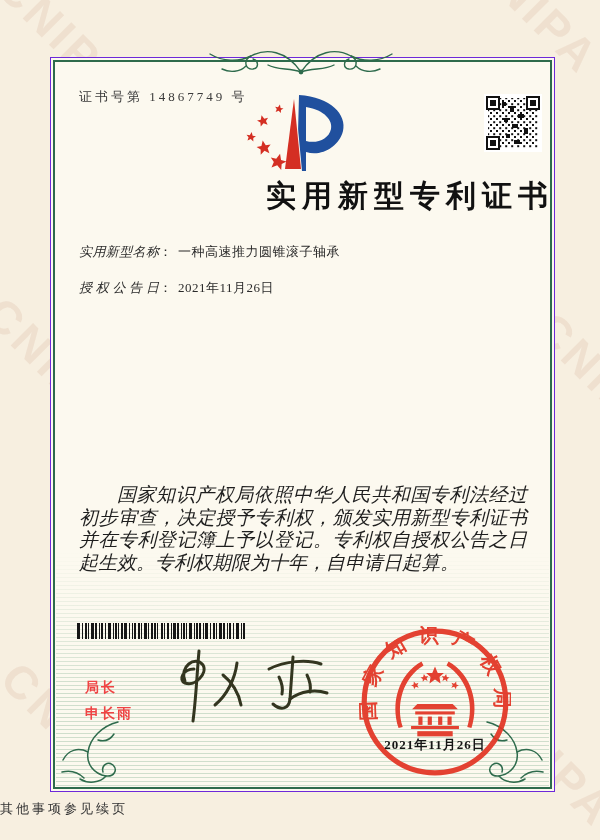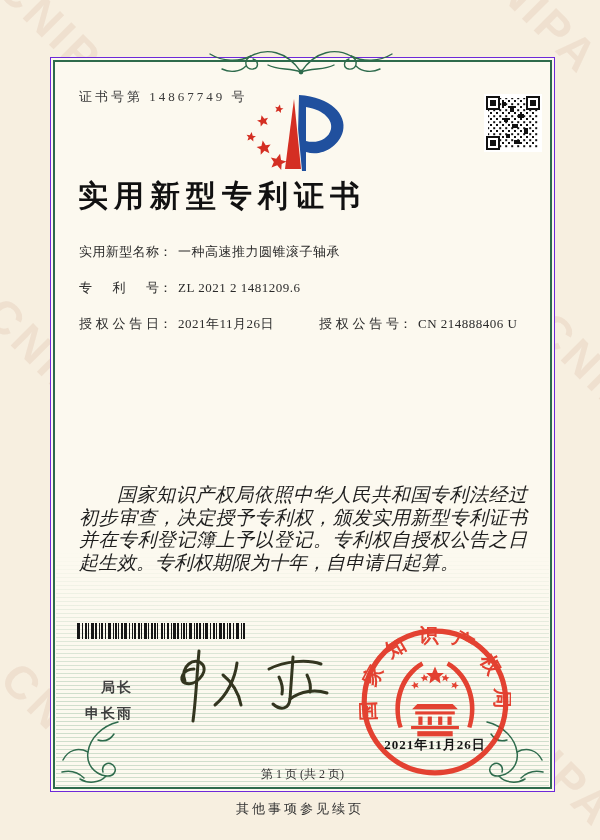--- a/index.html
+++ b/index.html
@@ -27,52 +27,52 @@
   }
   .pattern-fade{position:absolute;inset:0;background:linear-gradient(180deg,#fcf9ef 0%,rgba(252,249,239,0) 60%);}
   .ornament-top{position:absolute;left:145px;top:-20px;z-index:3;}
   .corner-l{position:absolute;left:3px;bottom:3px;z-index:2;}
   .corner-r{position:absolute;right:3px;bottom:3px;z-index:2;transform:scale(-1,1);}
   
   .cert-no{position:absolute;left:28px;top:30px;font-size:13px;letter-spacing:3px;color:#3a3a3a;z-index:4;}
   .logo{position:absolute;left:182px;top:33px;z-index:4;}
   .qr{position:absolute;left:433px;top:36px;z-index:4;}
   .title{
-    position:absolute;left:0;right:0;top:118px;text-align:left;z-index:4;
+    position:absolute;left:0;right:0;top:118px;text-align:right;z-index:4;
     font-size:30px;font-weight:700;letter-spacing:6px;color:#111;padding-left:27px;
   }
   
   .fields{position:absolute;left:28px;top:183px;width:450px;font-size:13px;z-index:4;}
   .frow{line-height:22px;margin-bottom:14px;white-space:nowrap;position:relative;}
-  .flabel{display:inline-block;width:80px;text-align:justify;text-align-last:justify;vertical-align:bottom;}
+  .flabel{display:inline-block;width:80px;text-align:justify;text-align-last:justify;vertical-align:bottom;font-style:italic;}
   .fcolon{display:inline-block;margin-right:6px;}
   .fvalue{letter-spacing:0.5px;margin-top:36px;}
   .grant-second{position:absolute;left:240px;top:0;}
   
   .paras{
     position:absolute;left:28px;top:426px;width:448px;z-index:4;
     font-size:19px;line-height:22.5px;font-style:italic;color:#1e1e1e;text-align:justify;
   }
   .paras p{margin:0;text-indent:2em;}
   
   .barcode{position:absolute;left:26px;top:565px;z-index:4;}
   .director{
     position:absolute;left:34px;top:616px;z-index:4;
     font-family:"Liberation Sans","DejaVu Sans",sans-serif;
-    font-weight:700;font-size:14px;line-height:26px;color:#404040;letter-spacing:2px;text-align:right;
+    font-weight:700;font-size:14px;line-height:26px;color:#ef4444;letter-spacing:2px;
   }
   .signature{position:absolute;left:100px;top:585px;z-index:5;}
   .seal{position:absolute;left:308px;top:568px;z-index:5;}
   .seal-date{
     position:absolute;left:308px;top:678px;width:152px;text-align:center;z-index:6;
     font-size:13px;font-weight:700;color:#151515;letter-spacing:1px;
   }
   .page-info{position:absolute;left:0;right:0;top:708px;text-align:center;font-size:12px;color:#333;z-index:4;}
   .footer-note{
-    position:absolute;left:0;right:0;top:800px;text-align:center;z-index:1;
+    position:absolute;left:0;right:0;top:800px;z-index:1;
     font-size:13px;letter-spacing:3px;color:#333;
   }
   svg{display:block;}
 </style>
 </head>
 <body>
 
 <span class="wm" style="left:-18px;top:8px">CNIPA</span>
 <span class="wm" style="left:455px;top:-18px">CNIPA</span>
 <span class="wm" style="left:330px;top:215px">CNIPA</span>
@@ -170,27 +170,21 @@
       <rect x="3" y="23" width="3" height="3" fill="#111"></rect>
   </svg>
 
   <div class="title">实用新型专利证书</div>
 
   <div class="fields">
     <div class="frow">
       <span class="flabel">实用新型名称</span><span class="fcolon">：</span><span class="fvalue">一种高速推力圆锥滚子轴承</span>
     </div>
     <div class="frow">
-      <span class="flabel">专利号</span><span class="fcolon">：</span><span class="fvalue">ZL 2021 2 1481209.6</span>
-    </div>
-    <div class="frow">
       <span class="flabel">授权公告日</span><span class="fcolon">：</span><span class="fvalue">2021年11月26日</span>
-      <span class="grant-second">
-        <span class="flabel">授权公告号</span><span class="fcolon">：</span><span class="fvalue">CN 214888406 U</span>
-      </span>
     </div>
   </div>
 
   <div class="paras">
     <p>国家知识产权局依照中华人民共和国专利法经过初步审查，决定授予专利权，颁发实用新型专利证书并在专利登记簿上予以登记。专利权自授权公告之日起生效。专利权期限为十年，自申请日起算。</p>
   </div>
 
   <svg class="barcode" width="168" height="16" viewBox="0 0 168 16">
     <path d="M0 8 H168" stroke="#161616" stroke-width="16" stroke-dasharray="3 2 1 2 2 1 1 2 3 1 2 2 1 1 2 2 1 2 3 2 1 1 2 1 1 2 2 1 3 2 1 2 1 1 2 2 2 1 1 2 3 1 1 2 2 1 2 1 1 3 2 1 1 2 2 2 1 1 3 1 2 2 1 1 2 1 1 2 3 2 1 1 2 1 2 2 1 1"></path>
   </svg>
@@ -235,16 +229,15 @@
       <rect x="76" y="87" width="4" height="8"></rect>
         <rect x="85" y="87" width="4" height="8"></rect>
       <rect x="50" y="96" width="46" height="3"></rect>
       <rect x="56" y="101" width="34" height="5"></rect>
       <path d="M38,98 C30,74 38,46 60,34 L62,38 C42,50 35,76 42,97 Z"></path>
       <path d="M108,98 C116,74 108,46 86,34 L84,38 C104,50 111,76 104,97 Z"></path>
     </g>
   </svg>
   <div class="seal-date">2021年11月26日</div>
 
-  <div class="page-info">第 1 页 (共 2 页)</div>
 </div>
 
 <div class="footer-note">其他事项参见续页</div>
 
 </body></html>

